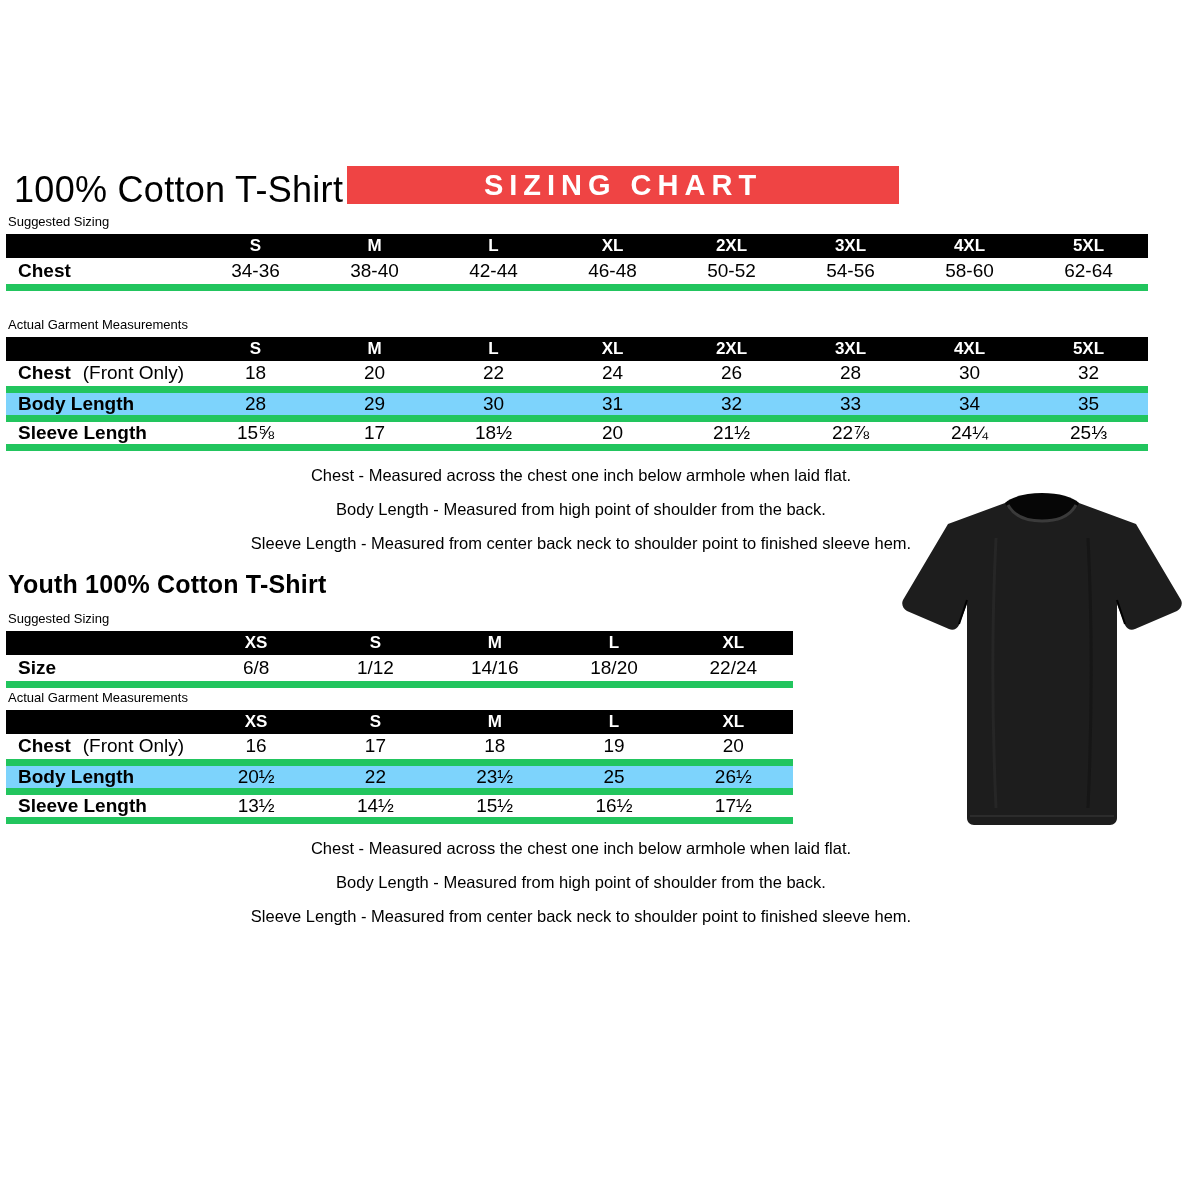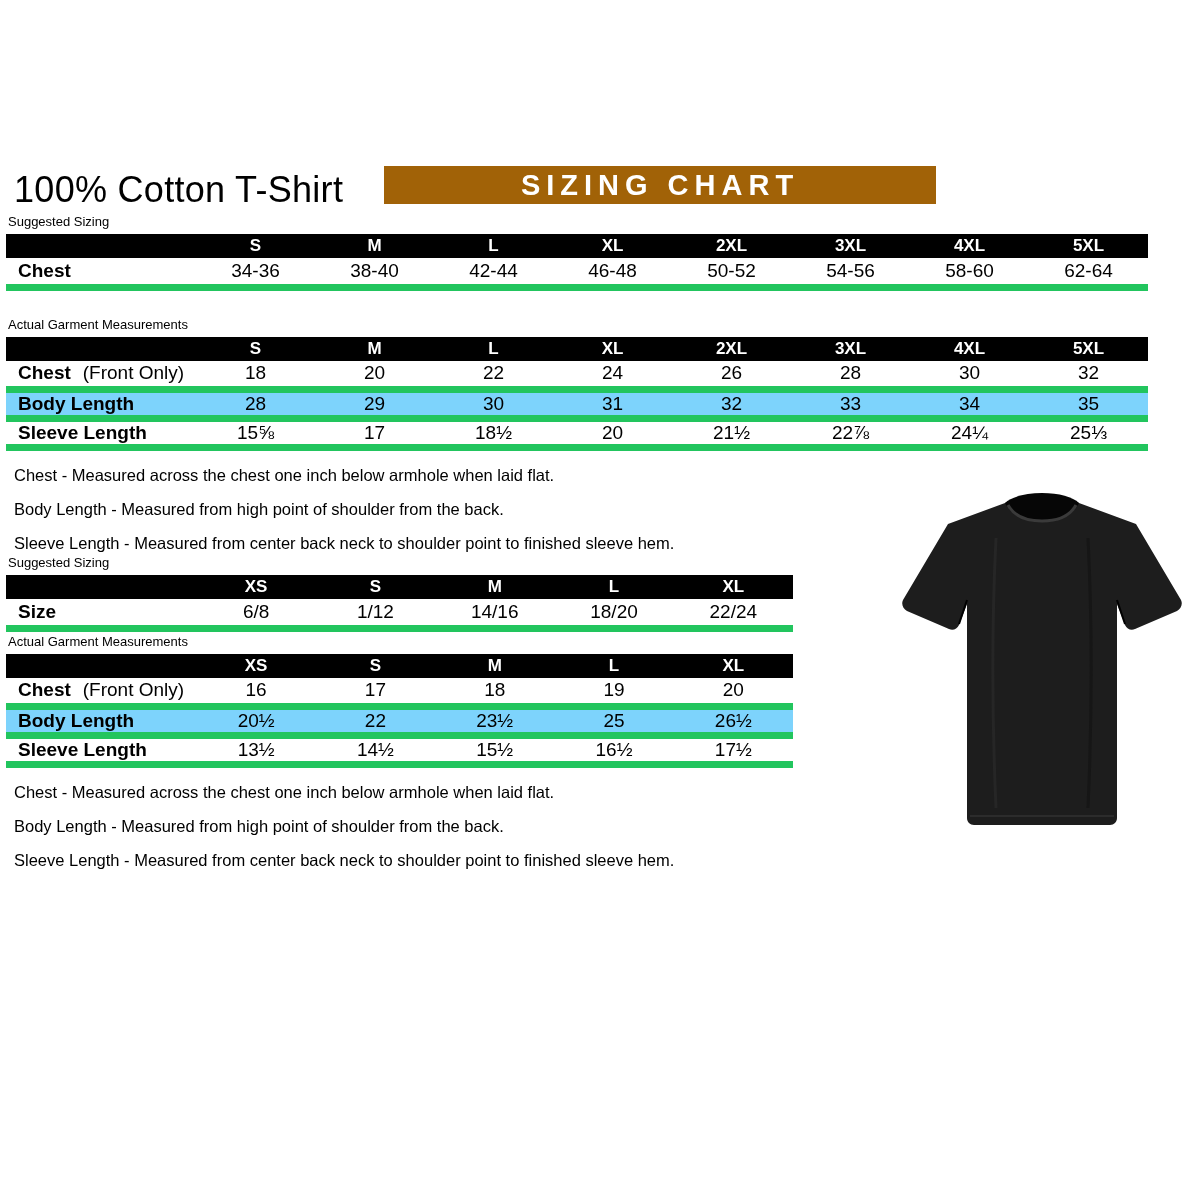--- a/index.html
+++ b/index.html
@@ -10,22 +10,22 @@
     font-family: "Liberation Sans", sans-serif;
     position: relative;
     overflow: hidden;
   }
   .content { position: absolute; top: 166px; left: 6px; width: 1142px; }
 
   .header-row { position: relative; height: 42px; margin-bottom: 4px; }
   .page-title { position: absolute; left: 8px; top: 3px; font-size: 36px; font-weight: 400; letter-spacing: 0.3px; }
   .banner {
     position: absolute; left: 341px; top: 0; width: 552px; height: 38px;
-    background: #a16207; color: #fff; display: flex; align-items: center; justify-content: center;
-    font-size: 29px; font-weight: bold; letter-spacing: 6px; margin-left: 37px;
+    background: #ef4444; color: #fff; display: flex; align-items: center; justify-content: center;
+    font-size: 29px; font-weight: bold; letter-spacing: 6px;
   }
 
   .section-label { font-size: 13px; line-height: 20px; margin: 0 0 2px 2px; }
 
   table { border-collapse: collapse; table-layout: fixed; }
   .adult-table { width: 1142px; }
   .youth-table { width: 787px; }
   col.lblcol { width: 190px; }
   col.datacol { width: 119px; }
   th {
@@ -35,21 +35,21 @@
   td {
     font-size: 19px; text-align: center; height: 29px;
     border-bottom: 7px solid #22c55e; padding: 0;
   }
   td.lbl { text-align: left; padding-left: 12px; font-weight: bold; }
   td.lbl .suffix { font-weight: 400; margin-left: 12px; }
   tr.alt td { background: #7dd3fc; }
   .mb-gap { margin-bottom: 24px; }
 
   .notes { margin-top: 6px; }
-  .notes p { font-size: 16.5px; line-height: 19px; margin: 15px 0 0 8px; }
+  .notes p { font-size: 16.5px; line-height: 19px; margin: 15px 0 0 8px; text-align: center; }
 
   .youth-title { font-size: 25px; font-weight: bold; line-height: 30px; margin: 16px 0 10px 2px; letter-spacing: 0.2px; }
   .youth-block .section-label { margin-top: 0; }
   .youth-actual-label { margin-top: 30px; }
 
   .shirt-wrap { position: absolute; top: 478px; left: 896px; width: 292px; height: 358px; }
 </style>
 </head>
 <body>
 
@@ -164,20 +164,21 @@
     </tbody>
   </table>
 
   <div class="notes">
     <p>Chest - Measured across the chest one inch below armhole when laid flat.</p>
     <p>Body Length - Measured from high point of shoulder from the back.</p>
     <p>Sleeve Length - Measured from center back neck to shoulder point to finished sleeve hem.</p>
   </div>
 
   <div class="youth-block">
+    <div class="youth-title">Youth 100% Cotton T-Shirt</div>
 
     <div class="section-label">Suggested Sizing</div>
     <table class="youth-table">
       <colgroup>
         <col class="lblcol">
           <col class="datacol">
           <col class="datacol">
           <col class="datacol">
           <col class="datacol">
           <col class="datacol">

